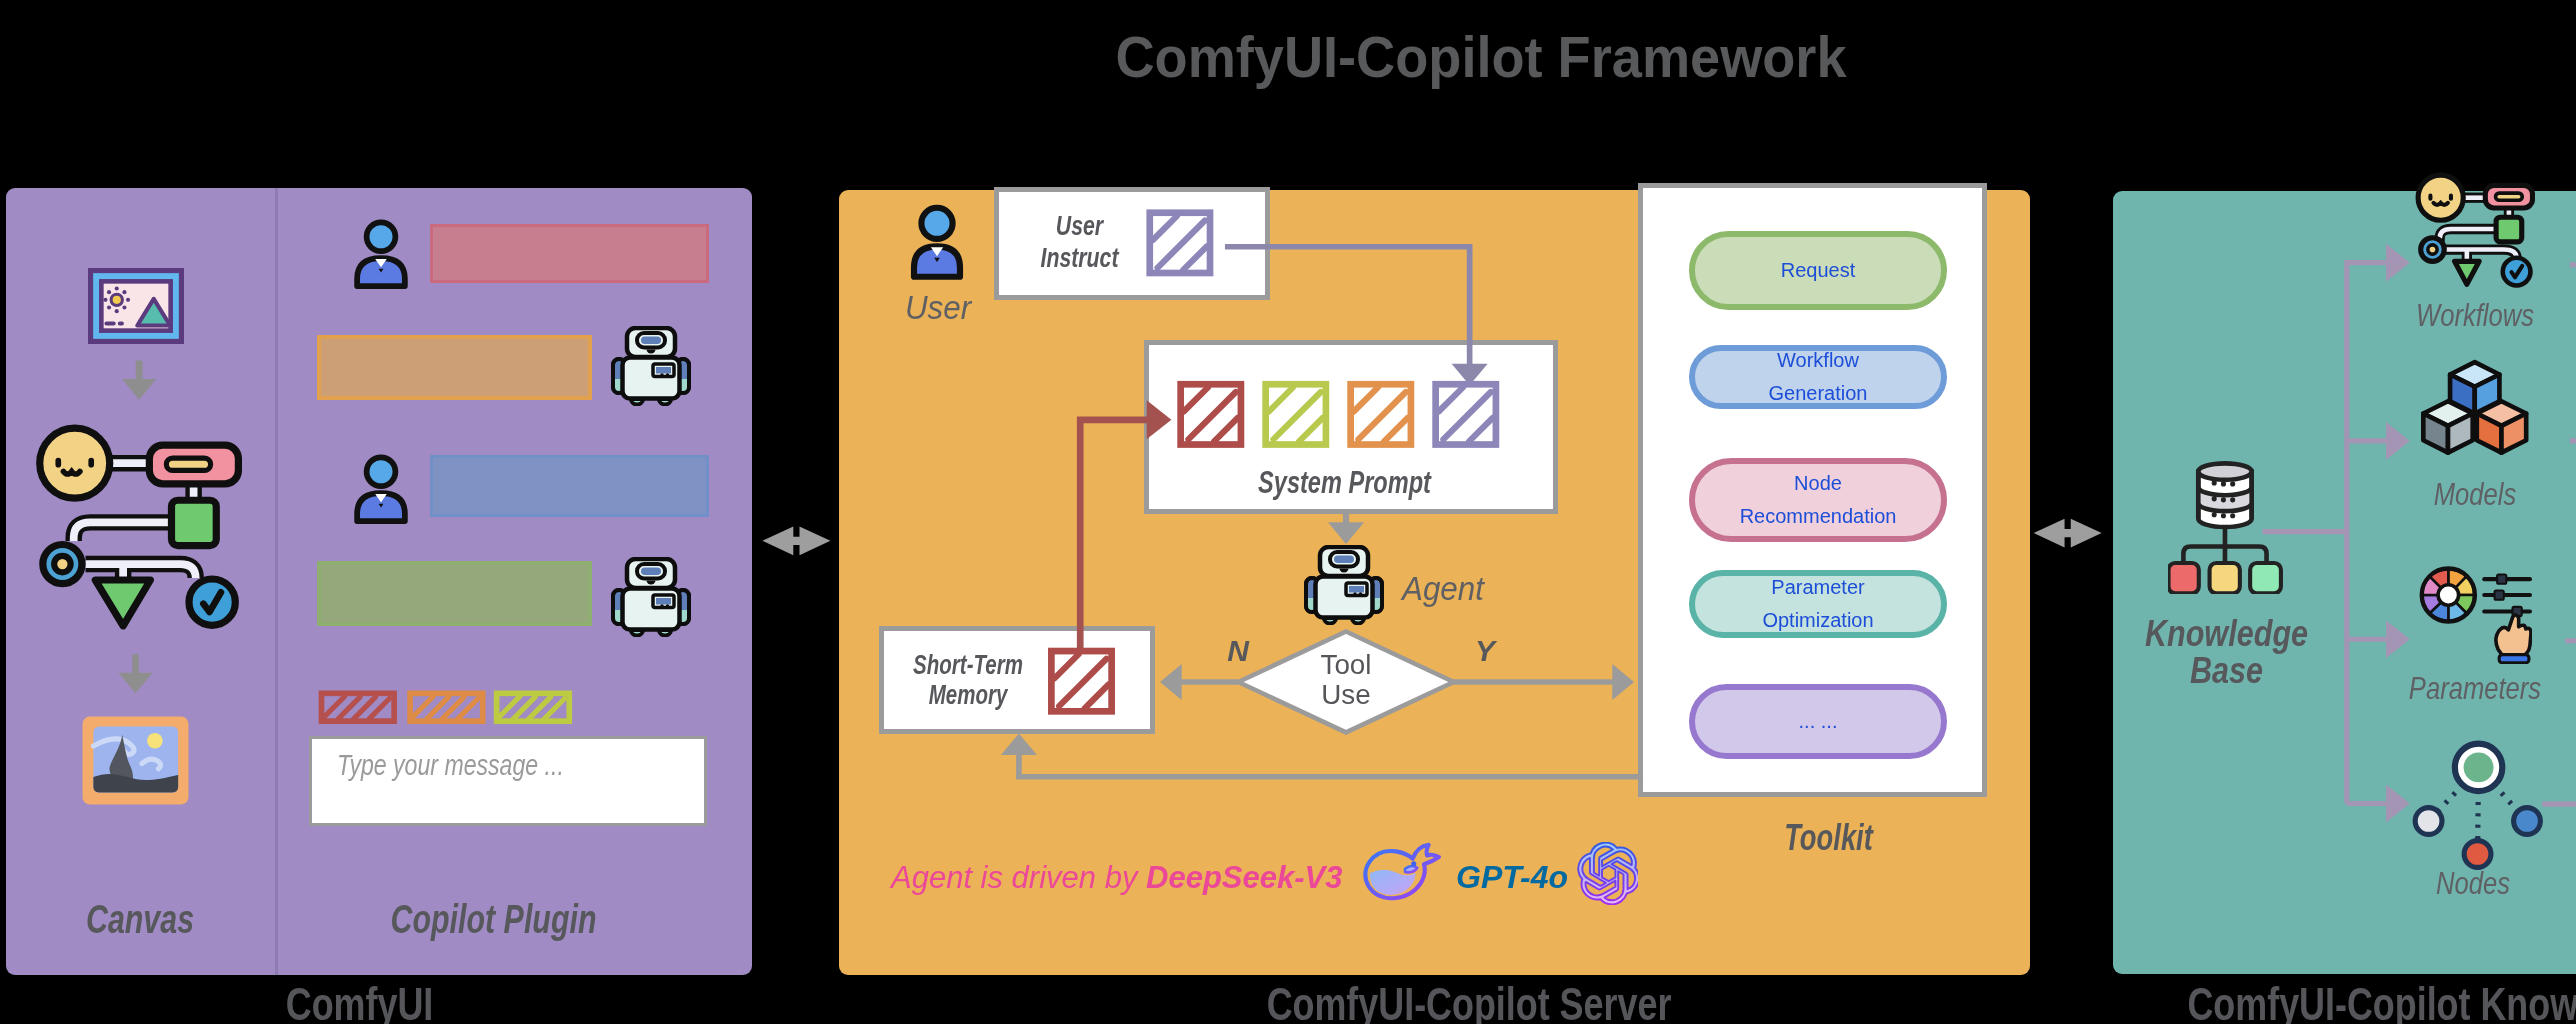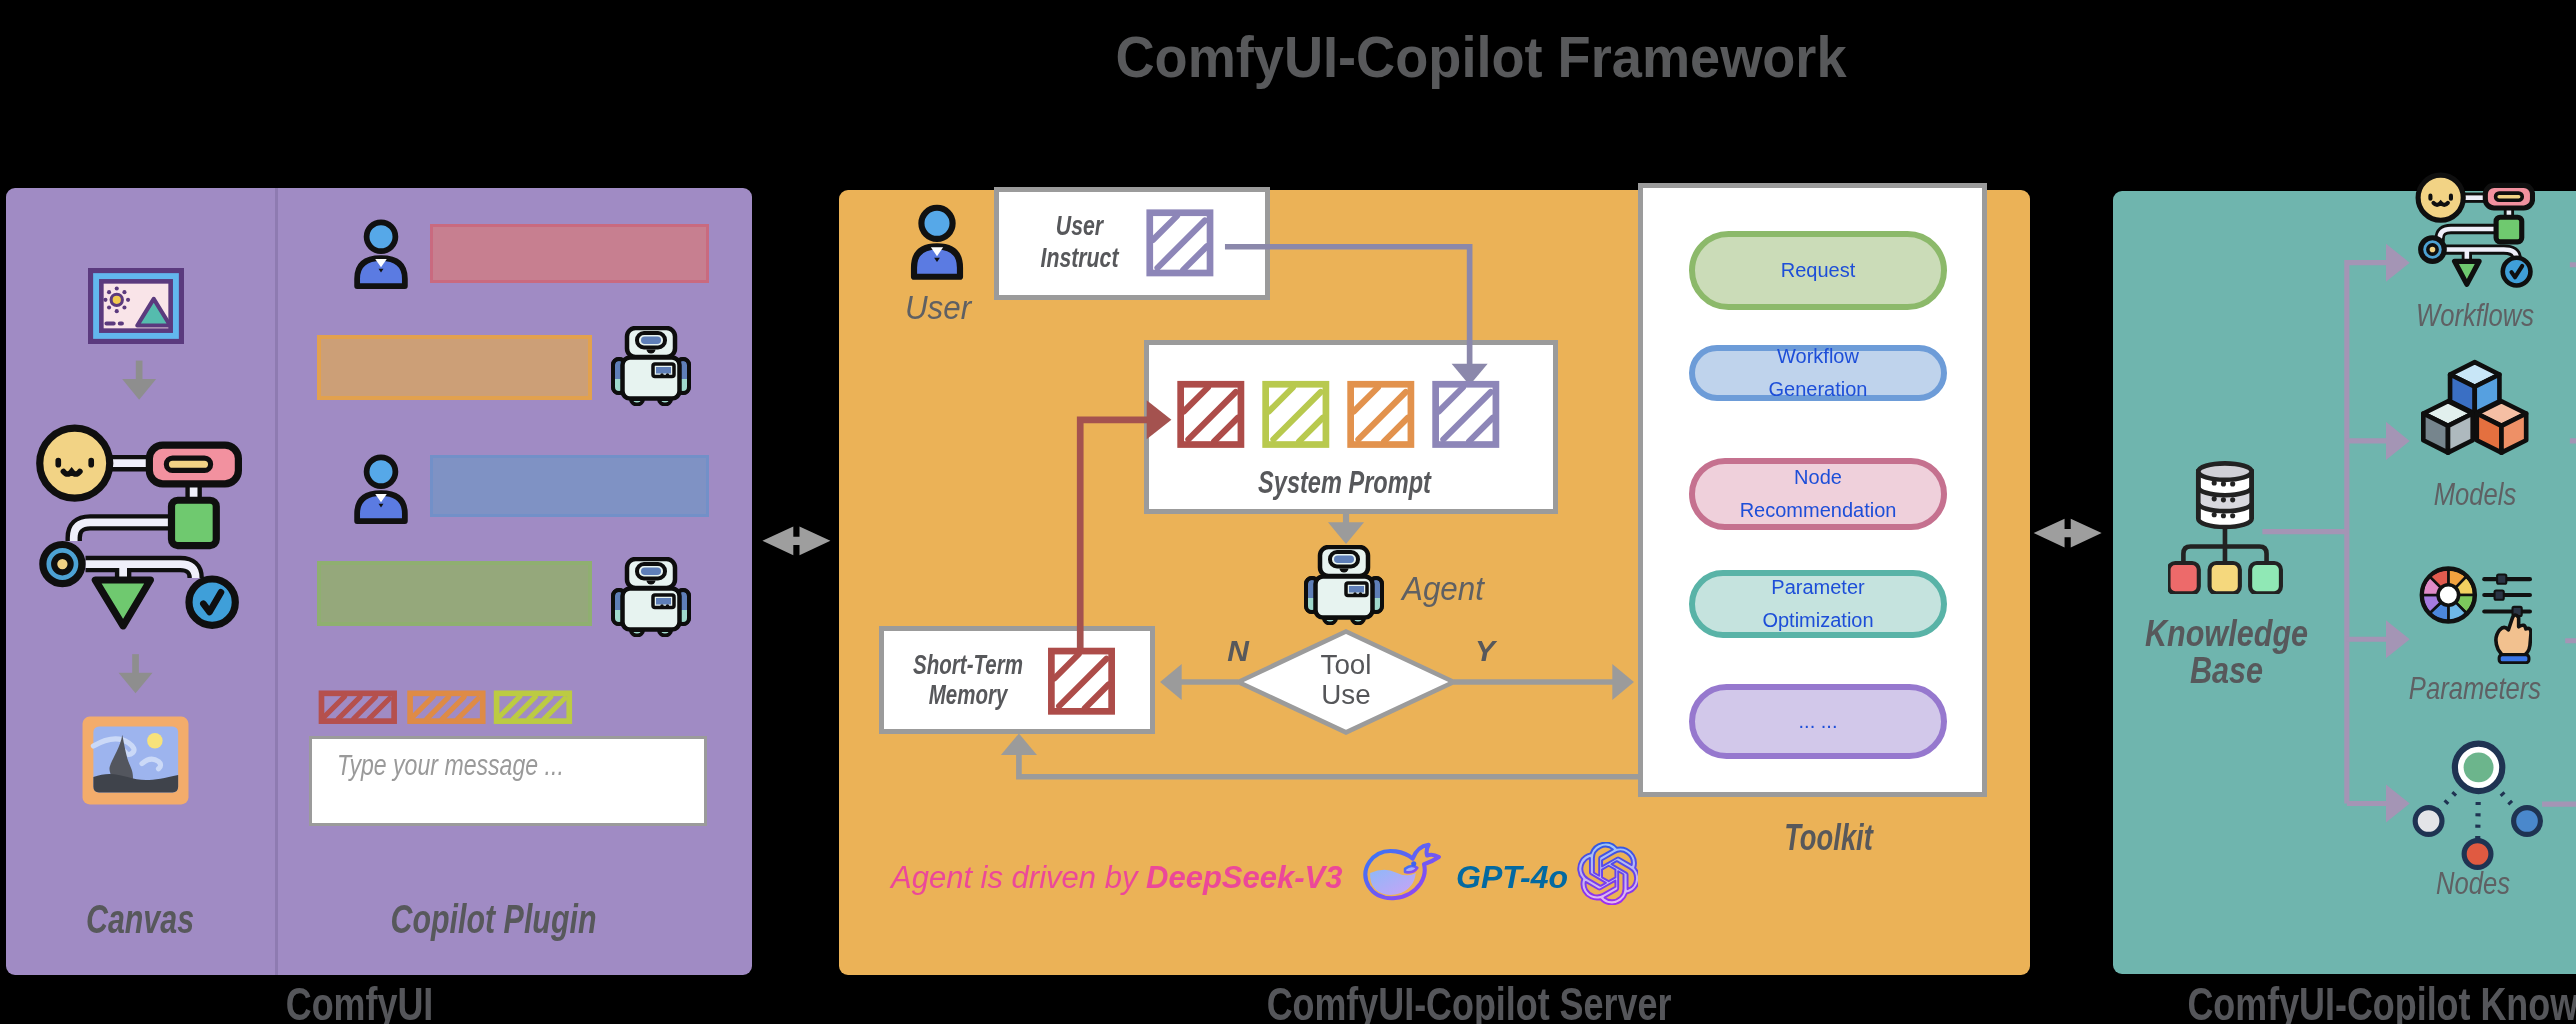--- a/index.html
+++ b/index.html
@@ -144,22 +144,22 @@
 <div class="lbl" style="left:1002px;top:210px;width:155px;font-size:28px;line-height:32px;">User<br>Instruct</div>
 
 <div class="box" style="left:1144px;top:340px;width:414px;height:174px;"></div>
 <div class="lbl" style="left:1190px;top:465px;width:309px;font-size:31px;">System Prompt</div>
 
 <div class="box" style="left:879px;top:626px;width:276px;height:108px;"></div>
 <div class="lbl" style="left:883px;top:650px;width:170px;font-size:27px;line-height:30px;">Short-Term<br>Memory</div>
 
 <div class="box" style="left:1638px;top:183px;width:349px;height:614px;">
   <div class="pill" style="top:43px;height:79px;background:#CBDCB8;border-color:#8CB96A;">Request</div>
-  <div class="pill" style="top:157px;height:56px;background:#BFD3EC;border-color:#6D9CD8;">Workflow<br>Generation</div>
-  <div class="pill" style="top:270px;height:72px;background:#EFD0DB;border-color:#C5718F;">Node<br>Recommendation</div>
+  <div class="pill" style="top:157px;height:64px;background:#BFD3EC;border-color:#6D9CD8;">Workflow<br>Generation</div>
+  <div class="pill" style="top:270px;height:84px;background:#EFD0DB;border-color:#C5718F;">Node<br>Recommendation</div>
   <div class="pill" style="top:382px;height:68px;background:#C5E3DE;border-color:#59B3A7;">Parameter<br>Optimization</div>
   <div class="pill" style="top:496px;height:75px;background:#D2C8EA;border-color:#9678CE;">... ...</div>
 </div>
 <div class="lbl" style="left:1674px;top:817px;width:309px;font-size:36px;">Toolkit</div>
 
 <div class="itlbl" style="left:853px;top:289px;width:170px;font-size:33px;transform:scaleX(0.95);">User</div>
 <div class="itlbl" style="left:1402px;top:570px;width:170px;font-size:33px;text-align:left;transform:scaleX(0.95);transform-origin:left;">Agent</div>
 <div class="lbl" style="left:1207px;top:634px;width:62px;font-size:30px;transform:none;">N</div>
 <div class="lbl" style="left:1454px;top:634px;width:62px;font-size:30px;transform:none;">Y</div>
 <div class="abs" style="left:891px;top:860px;font-size:31px;font-style:italic;color:#ec4899;">Agent is driven by <b>DeepSeek-V3</b></div>

